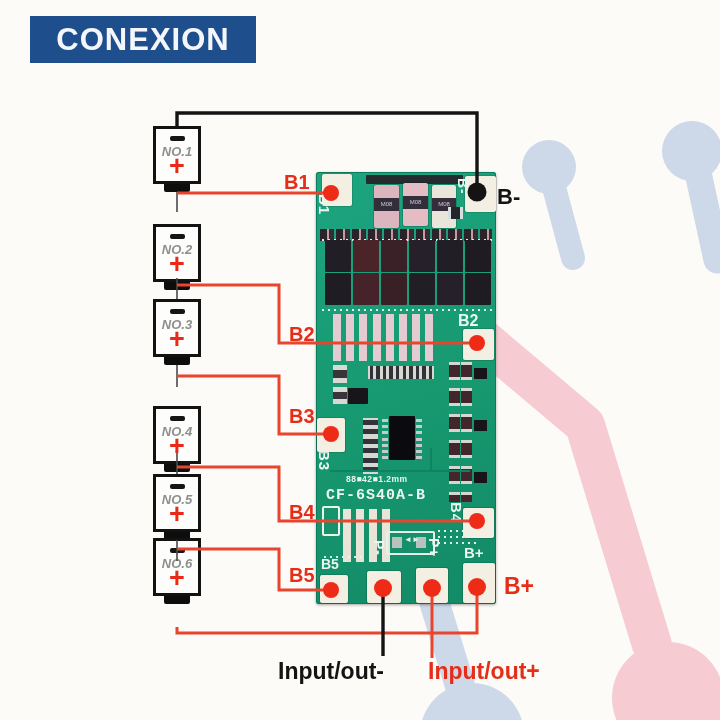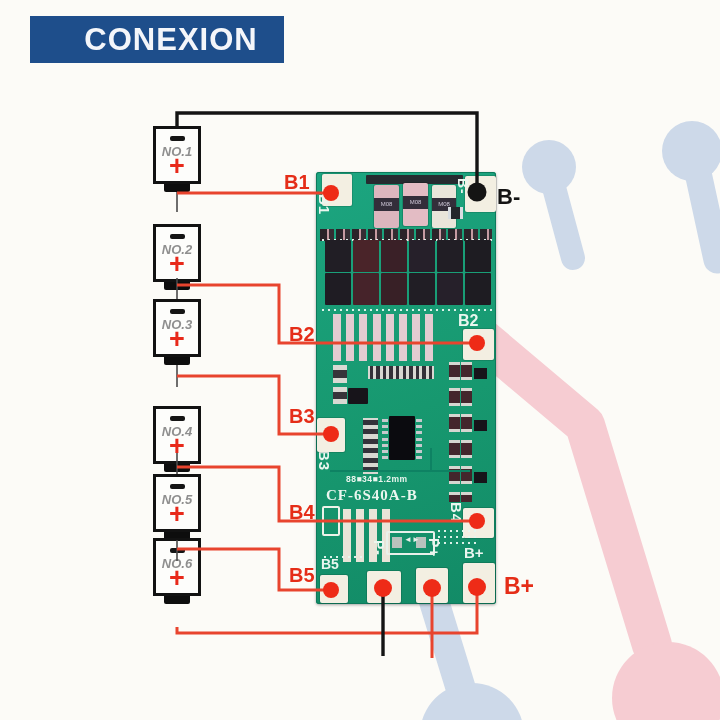--- a/index.html
+++ b/index.html
@@ -2,21 +2,21 @@
 <html><head>
 <meta charset="utf-8">
 <style>
   html,body{margin:0;padding:0;background:#ffffff;}
   #stage{position:relative;width:720px;height:720px;overflow:hidden;
          background:#fcfbf7;font-family:"Liberation Sans",sans-serif;}
   
   #watermark{position:absolute;left:0;top:0;z-index:1;}
   
   .banner{position:absolute;left:30px;top:16px;width:226px;height:47px;
-          background:#1e4e8b;z-index:40;display:flex;align-items:center;justify-content:center;padding-left:28px;}
+          background:#1e4e8b;z-index:40;display:flex;align-items:center;justify-content:center;}
   .banner-title{color:#f4f6fa;font-size:31px;font-weight:800;letter-spacing:1px;}
   
   .battery{position:absolute;left:153px;width:42px;height:52px;border:3px solid #121212;
            background:#fdfdfb;z-index:20;text-align:center;}
   .minus-bar{display:block;width:15px;height:5px;background:#151515;border-radius:2px;margin:7px auto 0;}
   .bat-label{display:block;margin-top:3px;font-size:13px;font-weight:700;font-style:italic;color:#8f8f8f;}
   .bat-plus{display:block;margin-top:-3px;font-size:27px;font-weight:700;color:#e8291a;line-height:20px;}
   .bat-tab{position:absolute;left:8px;bottom:-11px;width:26px;height:8px;background:#0d0d0d;border-radius:0 0 2px 2px;}
   
   #wires{position:absolute;left:0;top:0;z-index:30;}
@@ -182,22 +182,22 @@
     <div class="rmx" style="left:133px"></div>
     <div class="rmx" style="left:145px"></div>
     <div class="transcol"></div>
 
     <span class="silk vsilk" style="left:0;top:278px;font-size:15px">B3</span>
     <div class="pad" style="left:1px;top:246px;width:28px;height:34px"></div>
 
     <div class="trace" style="left:14px;top:298px;width:140px;height:2px"></div>
     <div class="trace" style="left:114px;top:276px;width:2px;height:24px"></div>
 
-    <span class="silk" style="left:30px;top:302px;font-size:8.5px;letter-spacing:.5px">88■34■1.2mm</span>
-    <span class="silk" style="left:10px;top:315px;font-size:15px;font-family:Liberation Serif, serif;letter-spacing:1px">CF-6S40A-B</span>
+    <span class="silk" style="left:30px;top:302px;font-size:8.5px;letter-spacing:.5px">88■42■1.2mm</span>
+    <span class="silk" style="left:10px;top:315px;font-size:15px;font-family:Liberation Mono, monospace;letter-spacing:1px">CF-6S40A-B</span>
 
     <span class="silk vsilk" style="left:132px;top:330px;font-size:15px">B4</span>
     <div class="pad" style="left:147px;top:336px;width:31px;height:30px"></div>
     <div class="pad outline" style="left:6px;top:334px;width:14px;height:26px"></div>
 
     <div class="stripes2"></div>
     <div class="vias" style="left:120px;top:356px;width:40px;height:16px"></div>
     <div class="centerbox">
       <span class="p1"></span>
       <span class="p2"></span>
@@ -254,14 +254,16 @@
     </g>
   </svg>
 
   <div class="wlabel red" style="left:284px;top:171px;font-size:20px">B1</div>
   <div class="wlabel red" style="left:289px;top:323px;font-size:20px">B2</div>
   <div class="wlabel red" style="left:289px;top:405px;font-size:20px">B3</div>
   <div class="wlabel red" style="left:289px;top:501px;font-size:20px">B4</div>
   <div class="wlabel red" style="left:289px;top:564px;font-size:20px">B5</div>
   <div class="wlabel blk" style="left:497px;top:184px;font-size:22px">B-</div>
   <div class="wlabel red" style="left:504px;top:573px;font-size:23px">B+</div>
+  <div class="wlabel blk" style="left:278px;top:658px;font-size:23px">Input/out-</div>
+  <div class="wlabel red" style="left:428px;top:658px;font-size:23px">Input/out+</div>
 
 </div>
 
 </body></html>

